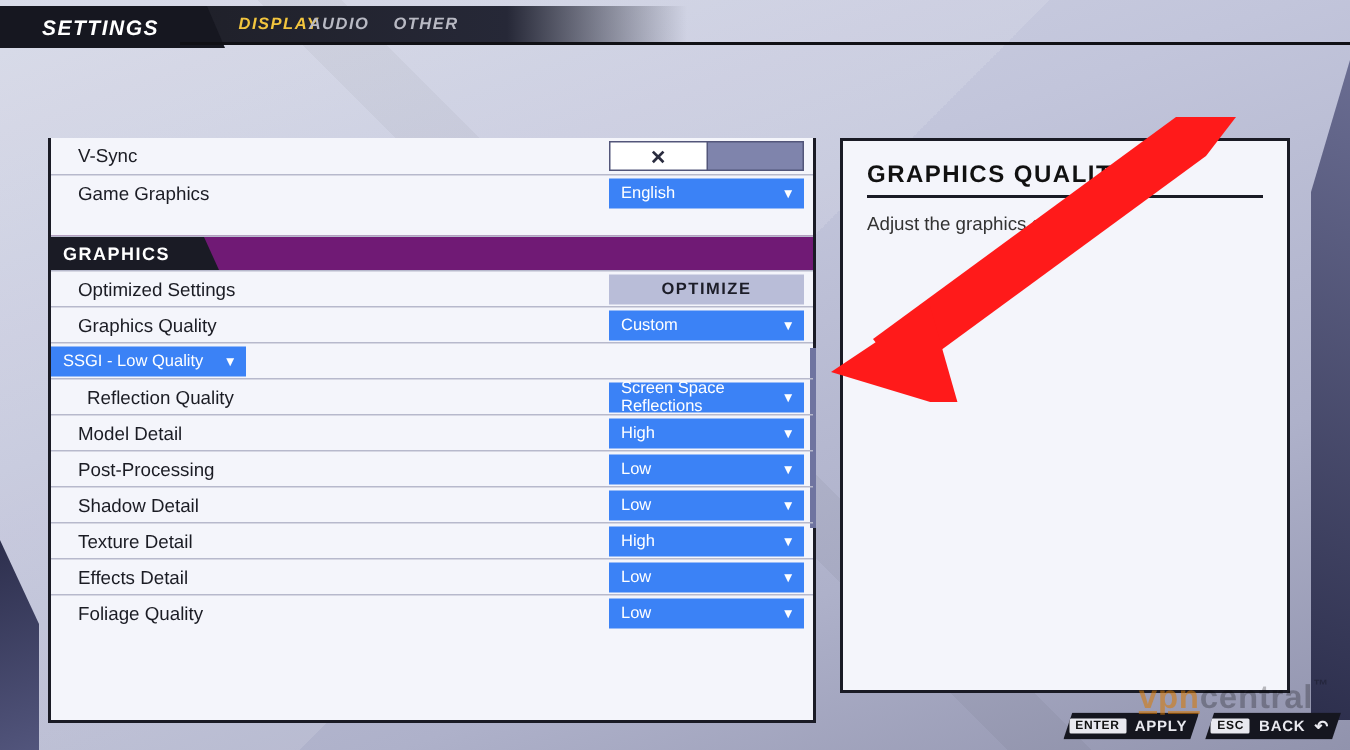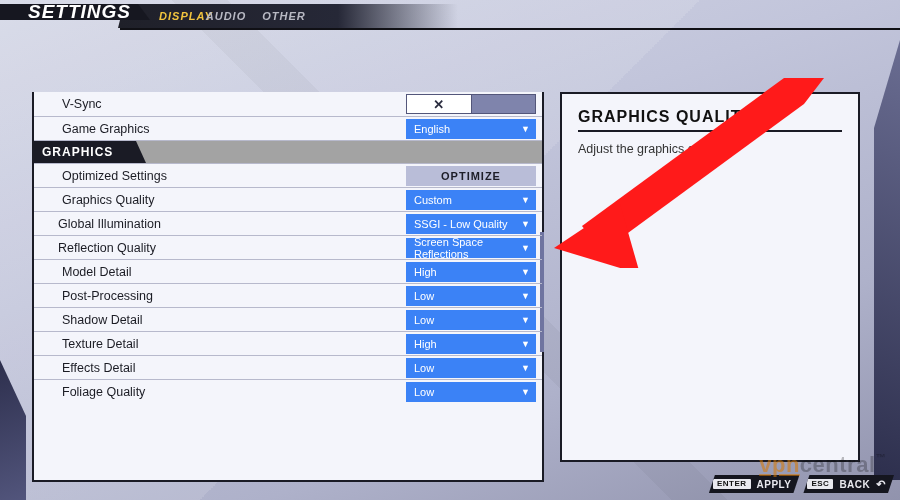--- a/index.html
+++ b/index.html
@@ -7,24 +7,24 @@
   body {
     background:
       linear-gradient(135deg, rgba(255,255,255,0.12) 0 50%, transparent 50%),
       linear-gradient(45deg, transparent 0 48%, rgba(0,0,0,0.04) 48% 52%, transparent 52%),
       linear-gradient(160deg, #d4d7e6 0%, #c2c5db 38%, #aeb1ca 72%, #9193ad 100%);
     position:relative;
   }
   
   .topbar { position:absolute; top:4px; left:0; right:0; height:30px; }
   .settings-slab {
-    position:absolute; top:0; left:0; height:16px; width:150px;
+    position:absolute; top:0; left:0; height:28px; width:150px;
     background:#161720; color:#fff; display:flex; align-items:center;
     padding-left:28px; font-style:italic; font-weight:900; letter-spacing:1px;
-    font-size:19px;
+    font-size:14px;
     clip-path:polygon(0 0, 92% 0, 100% 100%, 0 100%);
   }
   .tab {
     position:absolute; top:0; height:24px; width:64px;
     display:flex; align-items:center; justify-content:center;
     color:#b8b9c3; font-size:11px; font-weight:700; letter-spacing:1px;
     font-style:italic; cursor:pointer;
   }
   .tab.active { color:#f2c53e;margin-left:24px; }
   .tab.active::after {
@@ -49,21 +49,21 @@
     text-transform:uppercase;
   }
   .side-desc { font-size:12.5px; color:#333; }
   
   .row {
     height:24px; display:flex; align-items:center; gap:0;
     border-top:1px solid #b7b9cc; position:relative;
   }
   .row.first-no-border { border-top:none; }
   .row .label {
-    flex:1 1 auto; font-size:12.5px; color:#1b1c24; padding-left:28px;
+    flex:1 1 auto; font-size:12.5px; color:#1b1c24; padding-left:18px;
     padding-right:6px; white-space:nowrap;
   }
   .row.indent .label { padding-left:24px; }
   .row .ctrl { width:130px; height:20px; margin-right:6px; }
   .dd {
     width:100%; height:100%; background:#3b82f6; color:#fff;
     font-size:11px; display:flex; align-items:center; justify-content:space-between;
     padding:0 6px 0 8px; cursor:pointer; position:relative;
   }
   .dd .caret { font-size:9px; }
@@ -80,21 +80,21 @@
     font-size:11px; font-weight:800; letter-spacing:1px; display:flex;
     align-items:center; justify-content:center; cursor:pointer;
   }
   
   .section-hdr {
     height:22px; background:#1a1b25; color:#fff; font-size:12px; font-weight:800;
     letter-spacing:1px; display:flex; align-items:center; padding-left:8px;
     width:112px; position:relative;
     clip-path:polygon(0 0, calc(100% - 10px) 0, 100% 100%, 0 100%);
   }
-  .section-hdr-wrap { border-top:1px solid #b7b9cc; background:#a3a3a3; }
+  .section-hdr-wrap { border-top:1px solid #b7b9cc; background:#701a75;margin-top:17px; }
   
   .footer {
     position:absolute; right:6px; bottom:6px; height:20px;
     display:flex; gap:4px; align-items:center;text-align:center;
   }
   .prompt {
     height:18px; background:#15161f; color:#e9e9ef; font-size:10px;
     font-weight:700; letter-spacing:0.5px; display:flex; align-items:center;
     padding:0 8px 0 4px; gap:6px;
     clip-path:polygon(6px 0, 100% 0, calc(100% - 6px) 100%, 0 100%);
@@ -178,21 +178,20 @@
     <span class="label">Graphics Quality</span>
     <div class="ctrl">
         <div class="dd">
       <span>Custom</span>
       <span class="caret">▼</span>
     </div>
       </div>
   </div>
 
   <div class="row indent">
-    <span class="label">Global Illumination</span>
     <div class="ctrl">
         <div class="dd">
       <span>SSGI - Low Quality</span>
       <span class="caret">▼</span>
     </div>
       </div>
   </div>
 
   <div class="row indent">
     <span class="label">Reflection Quality</span>

